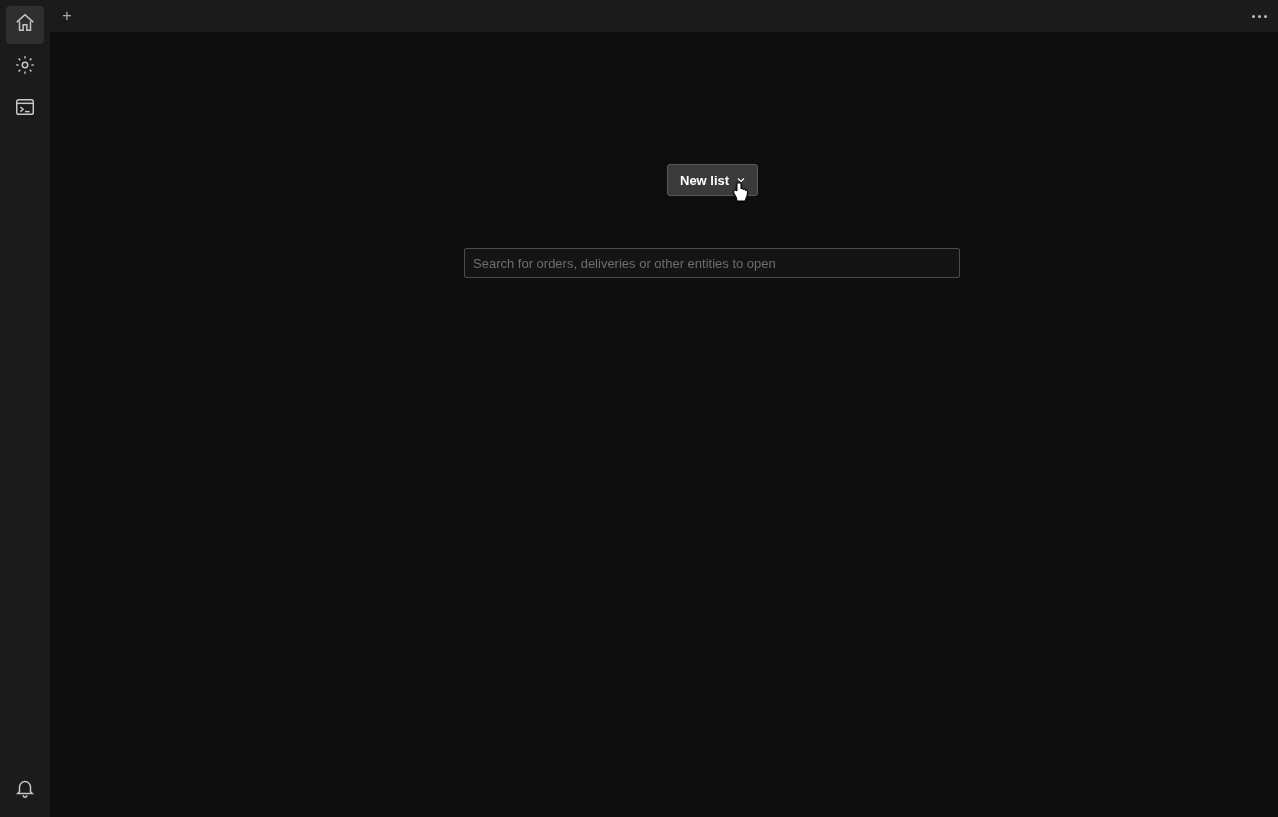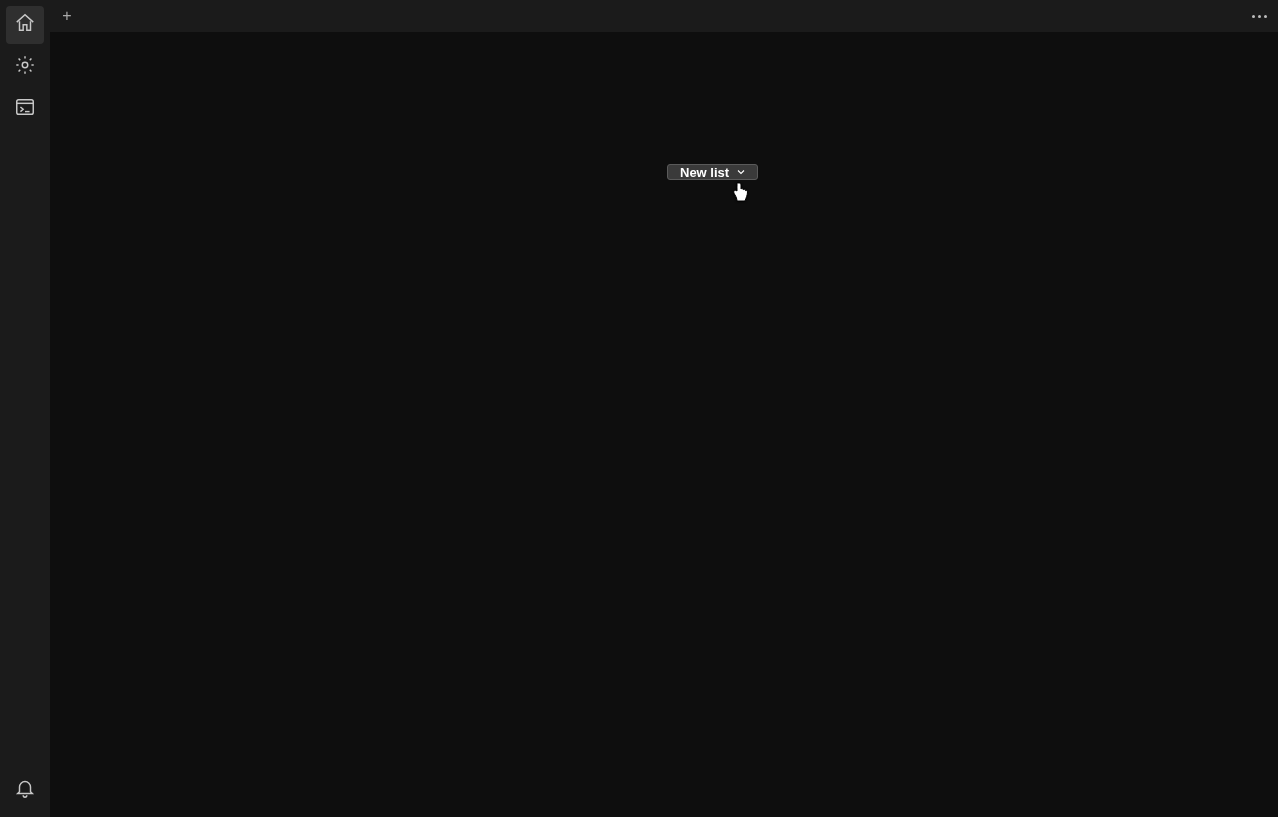--- a/index.html
+++ b/index.html
@@ -78,21 +78,21 @@
   .content {
     flex: 1;
     position: relative;
     background: #0e0e0e;
   }
 
   .new-list-btn {
     position: absolute;
     left: 617px;
     top: 132px;
-    height: 16px;
+    height: 32px;
     padding: 0 10px 0 12px;
     background: #3a3a3a;
     border: 1px solid #5a5a5a;
     border-radius: 3px;
     display: flex;
     align-items: center;
     gap: 6px;
     color: #fff;
     font-size: 13px;
     font-weight: 600;
@@ -204,20 +204,21 @@
 
     <div class="new-list-btn">
       <span>New list</span>
       <span class="chev">
         <svg width="12" height="12" viewBox="0 0 24 24">
             <polyline points="6 9 12 15 18 9"></polyline>
           </svg>
       </span>
     </div>
 
+    <input type="text" class="search-input" placeholder="Search for orders, deliveries or other entities to open" style="">
 
     <div class="cursor-pointer">
       <svg width="18" height="22" viewBox="0 0 18 22">
         <path d="M6 1 C6 1 6 7 6 9 C5 8.2 3.6 8 3 9 C2.4 10 3 11.5 4 13 C5.2 14.8 6 17 6 19 L14 19 C15 16 16.5 13 16.5 10 C16.5 8.5 15.2 8 14.5 8.6 C14.4 7.3 13 7 12.3 7.7 C12.1 6.4 10.6 6.2 10 7 L10 3 C10 1.5 9 1 8 1 C7 1 6 1 6 1 Z" fill="#ffffff" stroke="#000000" stroke-width="1"></path>
       </svg>
     </div>
 
   </div>
 </div>
 

